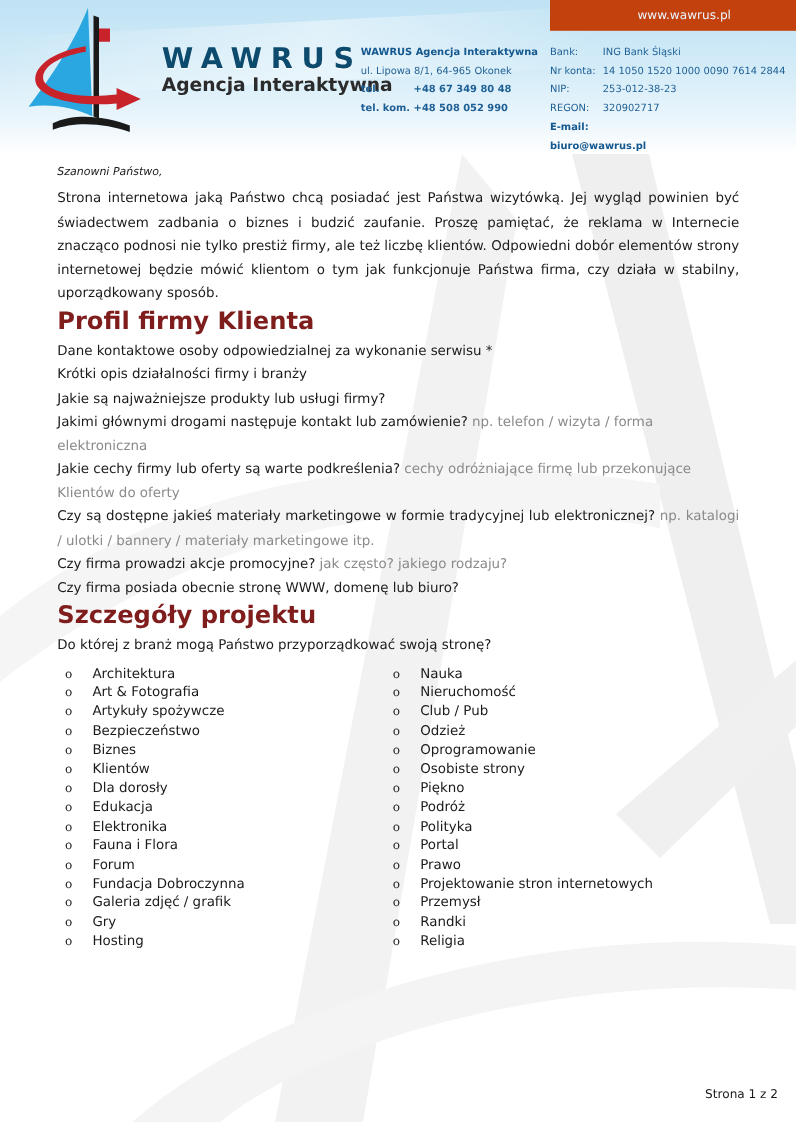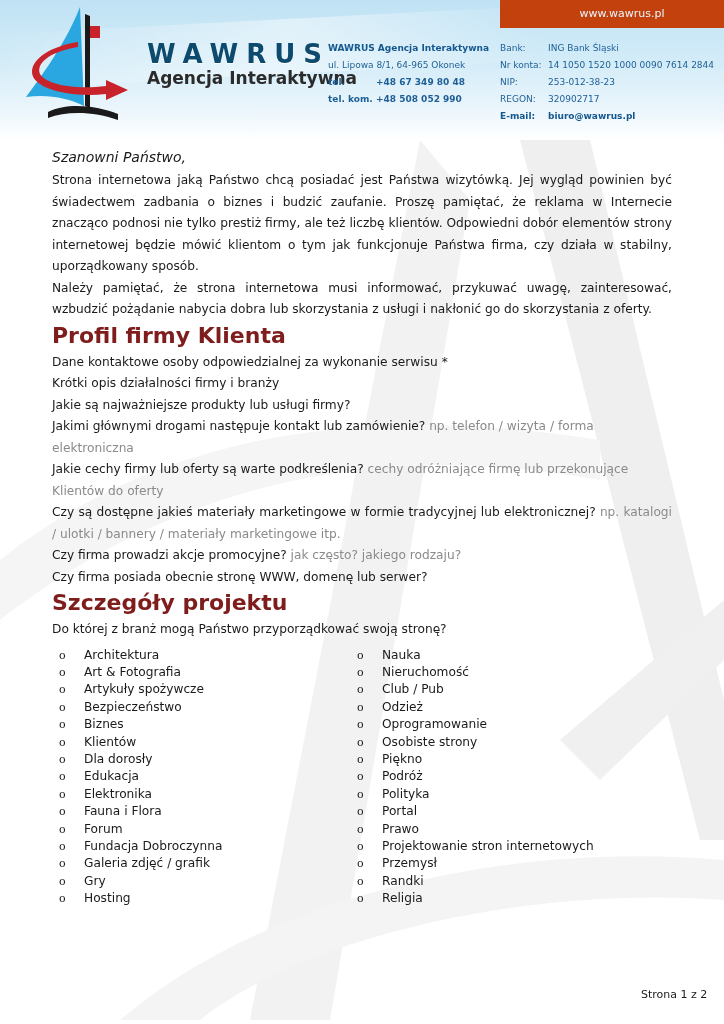--- a/index.html
+++ b/index.html
@@ -34,29 +34,29 @@
       position: absolute; left: 328px; top: 40px; font-size: 9px; color: #1d5f95; line-height: 17px;
     }
     .company .name { font-weight: bold; color: #14588f; }
     .company .row { display: flex; font-weight: bold; }
     .company .k { width: 48px; }
     .bank {
       position: absolute; left: 500px; top: 40px; font-size: 9px; color: #1d5f95; line-height: 17px;
     }
     .bank .row { display: flex; }
     .bank .k { width: 48px; }
-    .bank .row.em { font-weight: bold; color: #14588f; }
+    .bank .row.em { font-weight: bold; color: #14588f; flex-direction: column; }
 
     .watermark { position: absolute; left: 0; top: 140px; width: 724px; height: 880px; pointer-events: none; }
 
     .content {
       position: absolute; left: 52px; top: 146px; width: 620px;
       font-size: 12.2px; line-height: 21.5px; color: #1a1a1a;
     }
-    .greeting { font-style: italic; font-size: 14px; line-height: 22px; margin: 0 0 2px 0; }
+    .greeting { font-style: italic; font-size: 10px; line-height: 22px; margin: 0 0 2px 0; }
     .para { text-align: justify; margin: 0; }
     h2 { font-size: 22px; font-weight: bold; margin: 2px 0 3px 0; line-height: 26px; color: #7f1d1d; }
     .q { margin: 0; }
     .hint { color: #8a8a8a; }
     .lists { display: flex; margin-top: 6px; }
     .col { width: 298px; margin: 0; padding: 0; list-style: none; }
     .col li { display: flex; line-height: 17.4px; font-size: 12.2px; }
     .col li .b { width: 25px; padding-left: 7px; font-family: "DejaVu Serif", serif; font-size: 11px; color: #222; }
     .footer { position: absolute; left: 606px; top: 988px; font-size: 11px; color: #1a1a1a; margin-left: 35px; }
   </style>
@@ -119,31 +119,30 @@
   <path d="M420 0 L250 880 L330 880 L470 60 Z" fill="#f2f2f2"></path>
   <path d="M520 0 L700 700 L724 700 L724 560 L590 0 Z" fill="#efefef"></path>
   <path d="M0 420 C150 300 350 260 600 300 L600 340 C380 300 180 340 0 480 Z" fill="#f5f5f5"></path>
   <path d="M120 880 C260 760 500 700 724 720 L724 760 C520 745 300 800 200 880 Z" fill="#f4f4f4"></path>
   <path d="M560 600 L724 460 L724 520 L600 640 Z" fill="#f0f0f0"></path>
 </svg>
 
 <div class="content">
   <p class="greeting">Szanowni Państwo,</p>
   <p class="para">Strona internetowa jaką Państwo chcą posiadać jest Państwa wizytówką. Jej wygląd powinien być świadectwem zadbania o biznes i budzić zaufanie. Proszę pamiętać, że reklama w Internecie znacząco podnosi nie tylko prestiż firmy, ale też liczbę klientów. Odpowiedni dobór elementów strony internetowej będzie mówić klientom o tym jak funkcjonuje Państwa firma, czy działa w stabilny, uporządkowany sposób.</p>
-  <p class="para">Należy pamiętać, że strona internetowa musi informować, przykuwać uwagę, zainteresować, wzbudzić pożądanie nabycia dobra lub skorzystania z usługi i nakłonić go do skorzystania z oferty.</p>
 
   <h2>Profil firmy Klienta</h2>
   <p class="q"><span>Dane kontaktowe osoby odpowiedzialnej za wykonanie serwisu *</span></p>
   <p class="q"><span>Krótki opis działalności firmy i branży</span></p>
   <p class="q"><span>Jakie są najważniejsze produkty lub usługi firmy?</span></p>
   <p class="q"><span>Jakimi głównymi drogami następuje kontakt lub zamówienie?</span> <span class="hint">np. telefon / wizyta / forma elektroniczna</span></p>
   <p class="q"><span>Jakie cechy firmy lub oferty są warte podkreślenia?</span> <span class="hint">cechy odróżniające firmę lub przekonujące Klientów do oferty</span></p>
   <p class="q para"><span>Czy są dostępne jakieś materiały marketingowe w formie tradycyjnej lub elektronicznej?</span> <span class="hint">np. katalogi / ulotki / bannery / materiały marketingowe itp.</span></p>
   <p class="q"><span>Czy firma prowadzi akcje promocyjne?</span> <span class="hint">jak często? jakiego rodzaju?</span></p>
-  <p class="q"><span>Czy firma posiada obecnie stronę WWW, domenę lub serwer?</span></p>
+  <p class="q"><span>Czy firma posiada obecnie stronę WWW, domenę lub biuro?</span></p>
 
   <h2>Szczegóły projektu</h2>
   <p class="q"><span>Do której z branż mogą Państwo przyporządkować swoją stronę?</span></p>
 
   <div class="lists">
     <ul class="col" id="list-left">
         <li>
           <span class="b">o</span>
           <span>Architektura</span>
         </li>

